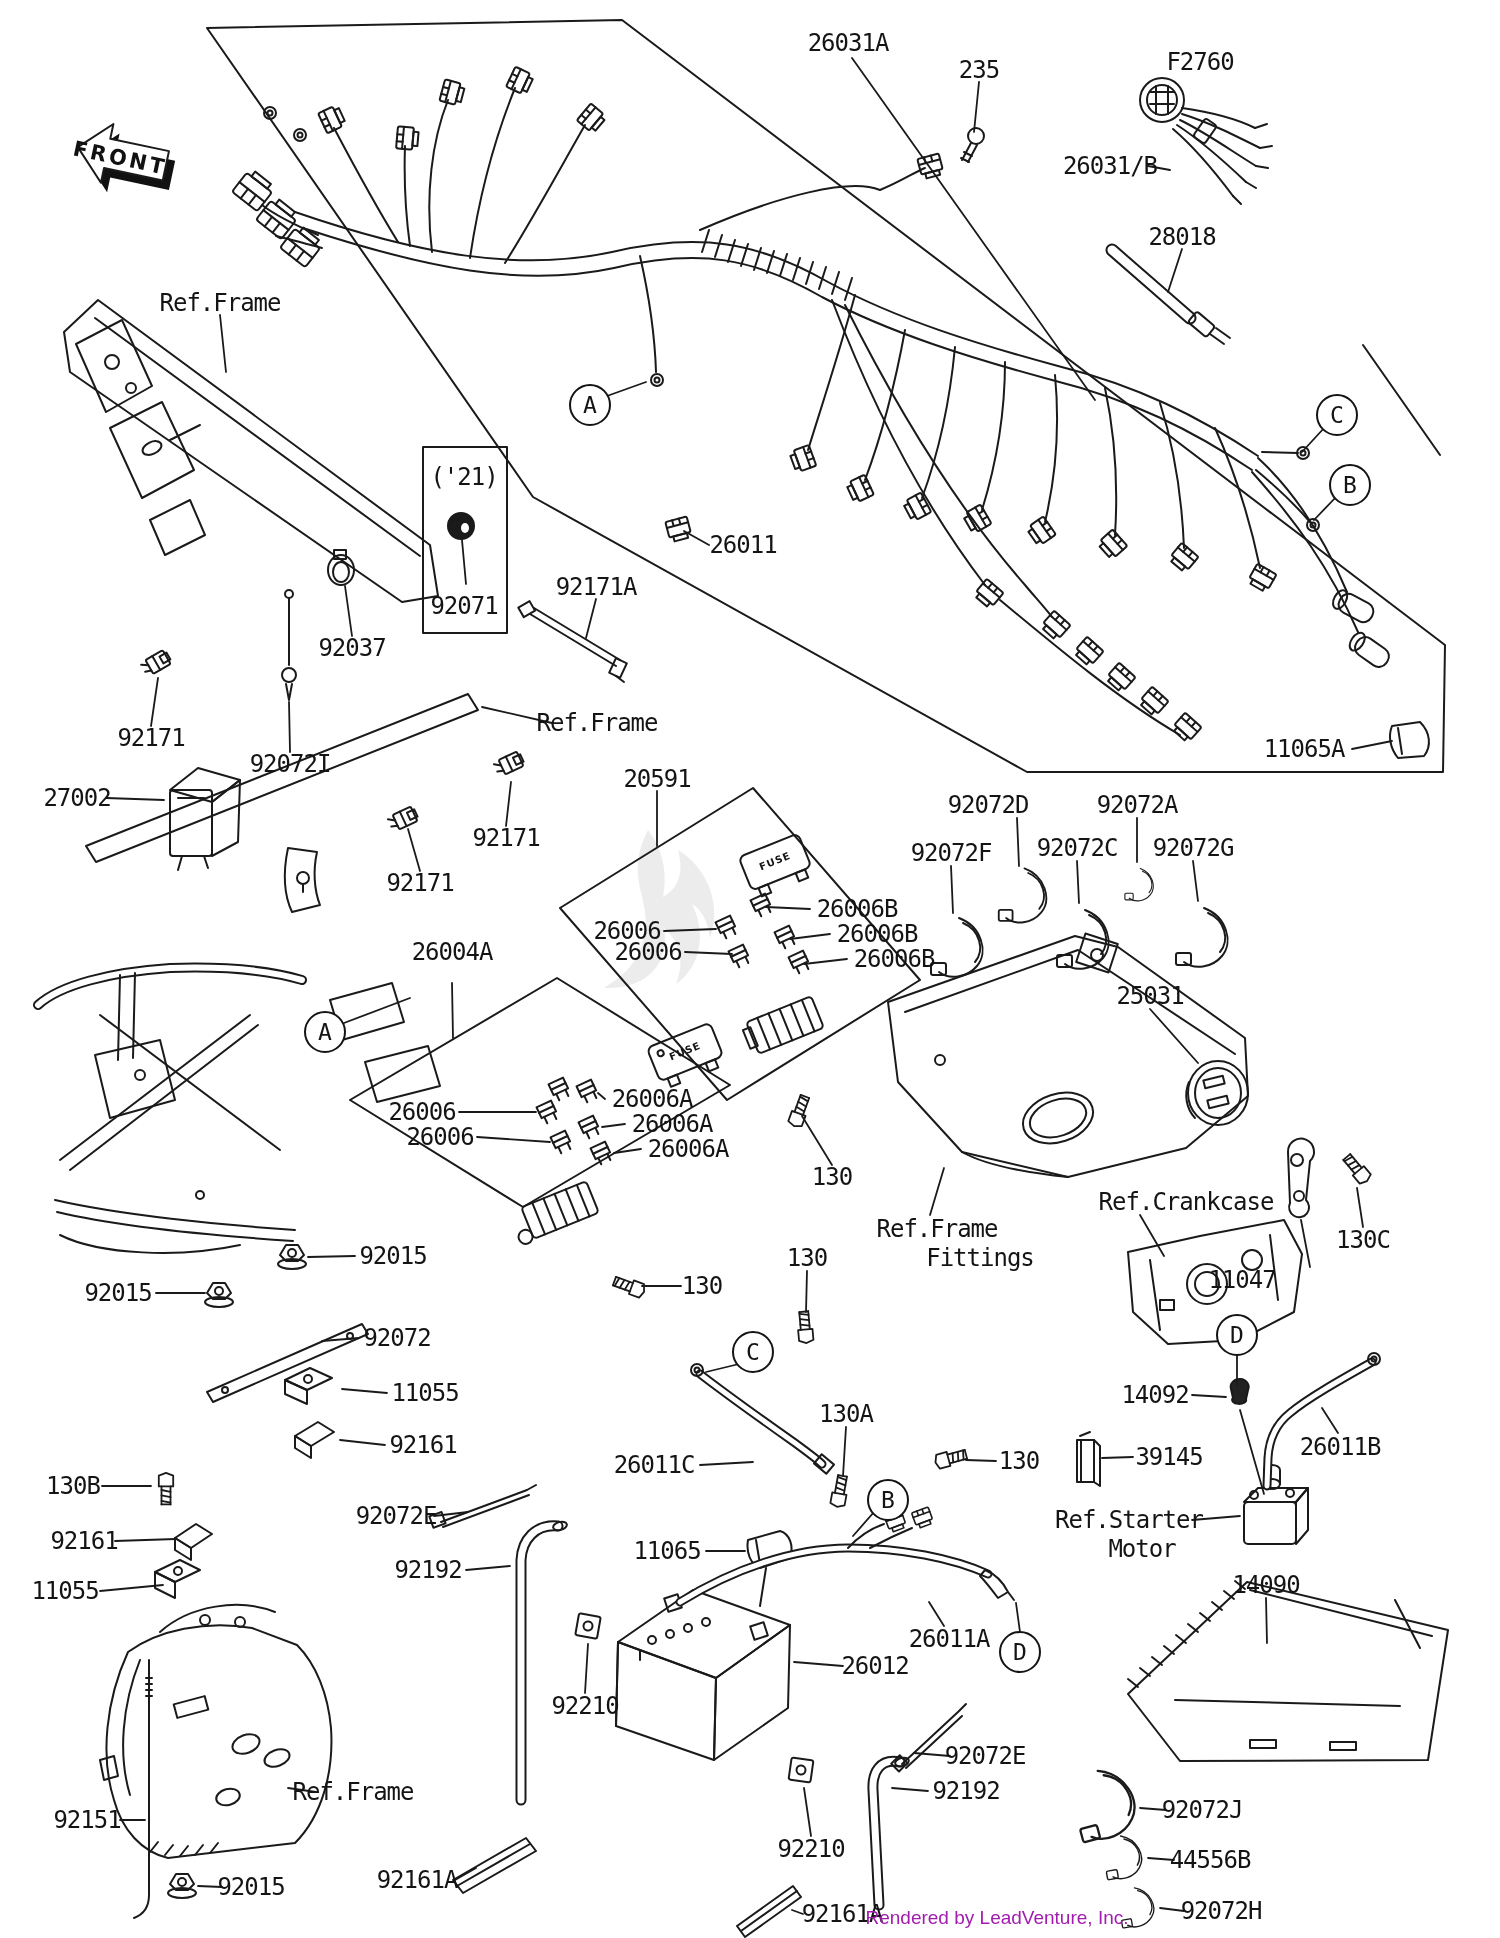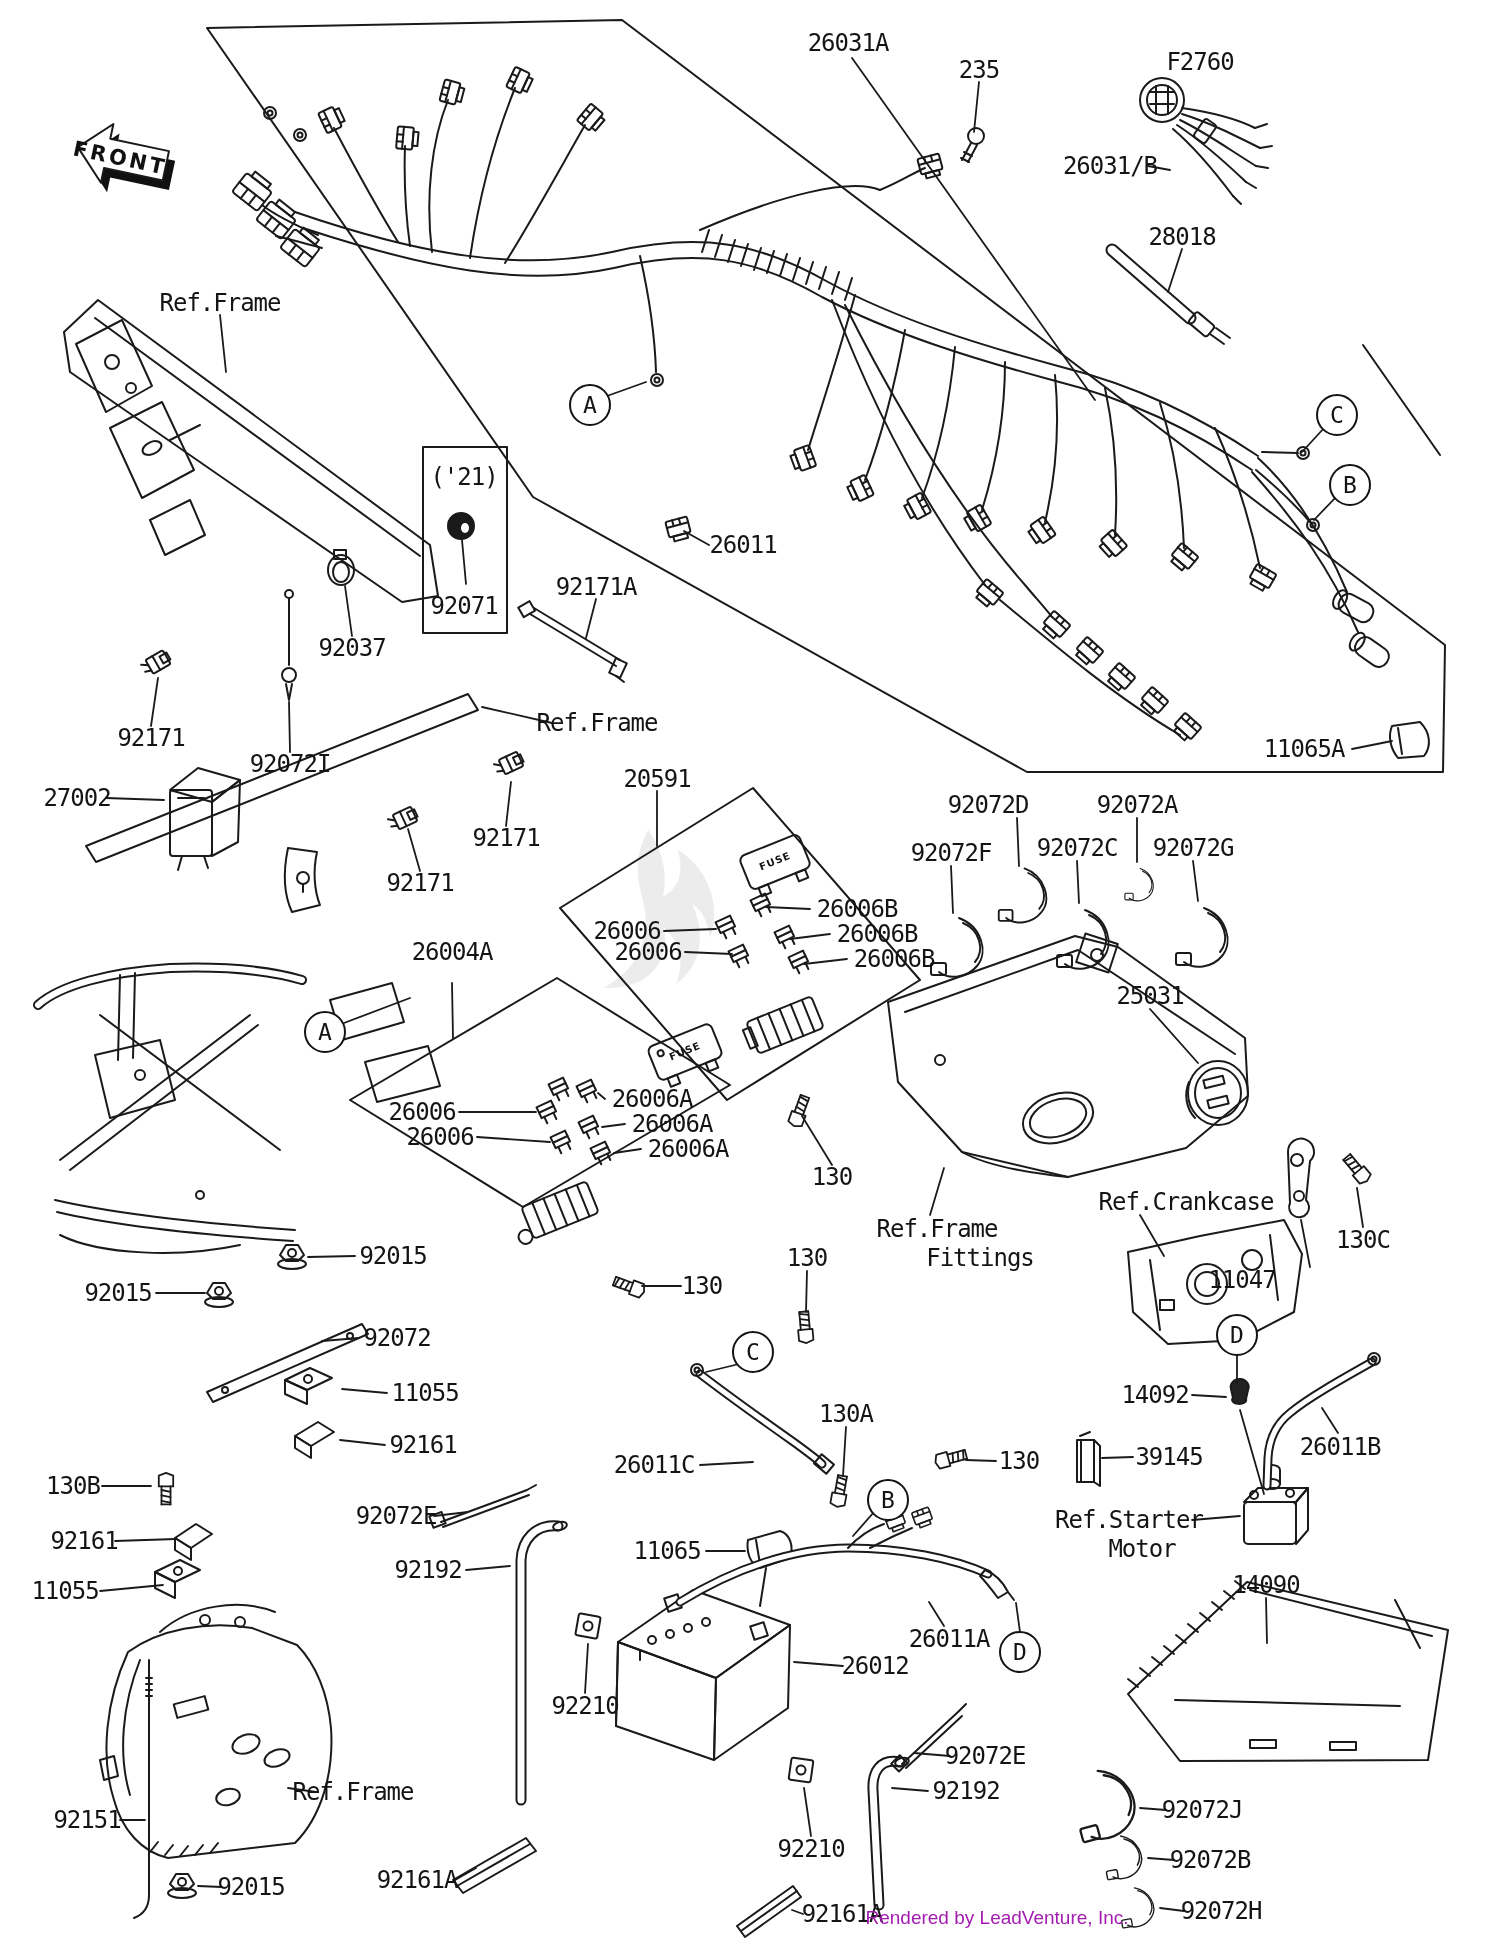--- a/index.html
+++ b/index.html
@@ -572,18 +572,18 @@
 <div class="lbl" style="left:585px;top:1706px">92210</div>
 <div class="lbl" style="left:811px;top:1849px">92210</div>
 <div class="lbl" style="left:353px;top:1792px">Ref.Frame</div>
 <div class="lbl" style="left:87px;top:1820px">92151</div>
 <div class="lbl" style="left:251px;top:1887px">92015</div>
 <div class="lbl" style="left:417px;top:1880px">92161A</div>
 <div class="lbl" style="left:842px;top:1914px">92161A</div>
 <div class="lbl" style="left:985px;top:1756px">92072E</div>
 <div class="lbl" style="left:966px;top:1791px">92192</div>
 <div class="lbl" style="left:1202px;top:1810px">92072J</div>
-<div class="lbl" style="left:1210px;top:1860px">92072B</div>
+<div class="lbl" style="left:1210px;top:1860px">44556B</div>
 <div class="lbl" style="left:1221px;top:1911px">92072H</div>
 
 <div class="credit">Rendered by LeadVenture, Inc.</div>
 
 </div>
 
 </body></html>

